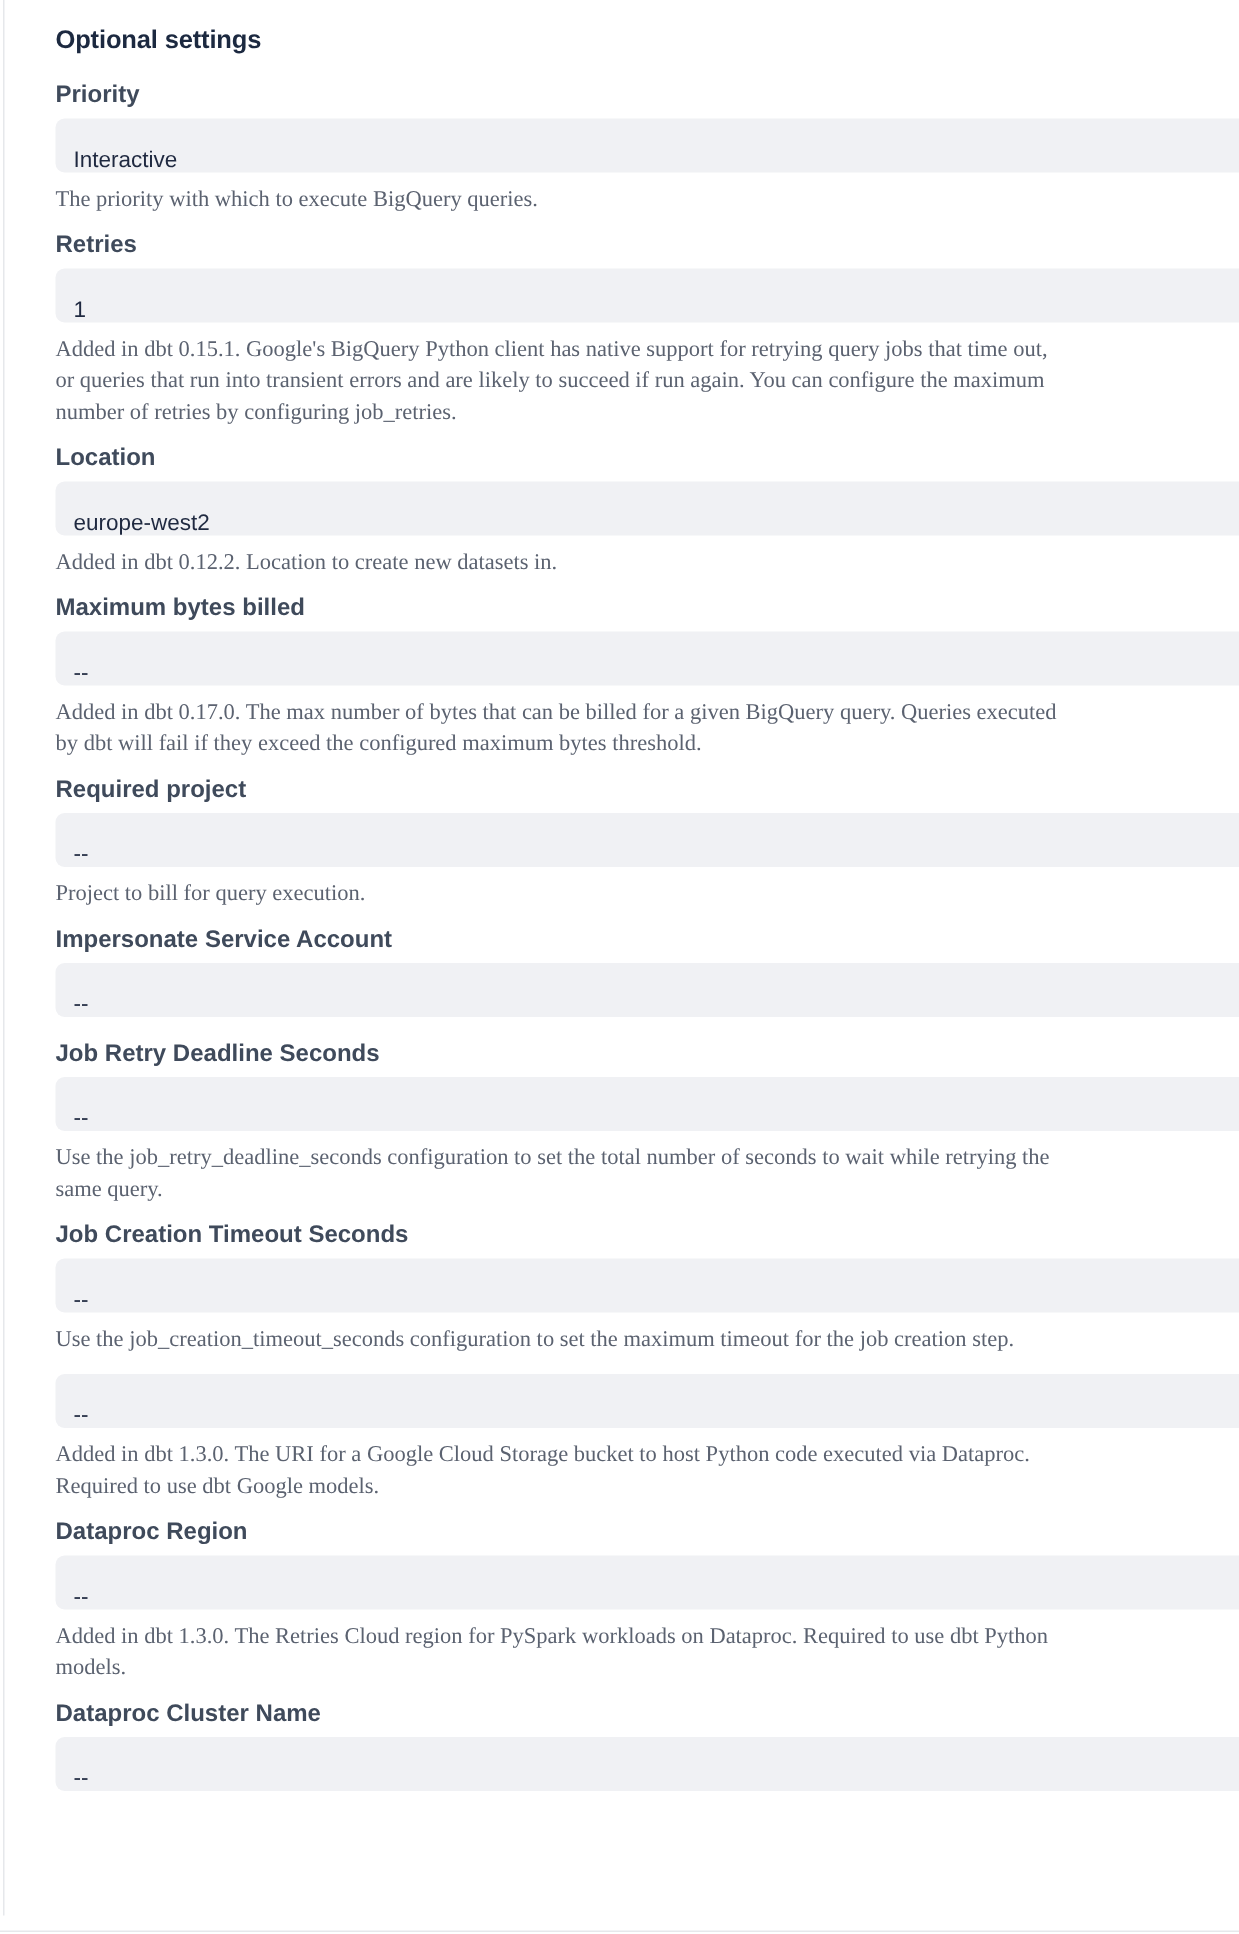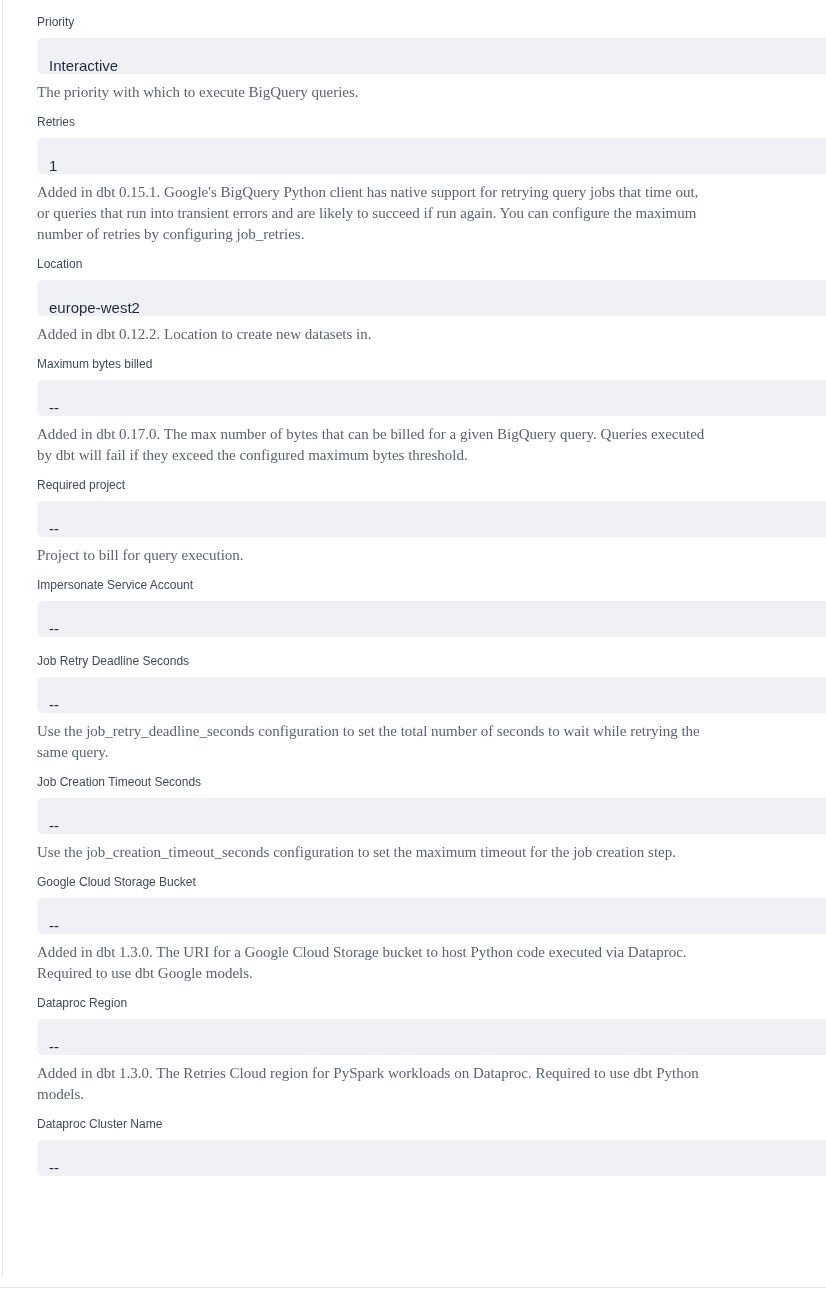--- a/index.html
+++ b/index.html
@@ -43,23 +43,23 @@
     color: #1c2940;
     letter-spacing: -0.1px;
   }
   .group {
     margin-bottom: 12px;
   }
   .group.no-help {
     margin-bottom: 17px;
   }
   .field-label {
-    font-size: 12px;
+    font-size: 16px;
     line-height: 15px;
-    font-weight: 400;
+    font-weight: 700;
     color: #3f4a5b;
     margin-bottom: 8px;
   }
   .field-input {
     box-sizing: border-box;
     height: 36px;
     width: 808px;
     background: #f0f1f4;
     border: none;
     border-radius: 6px;
@@ -78,20 +78,21 @@
     color: #5b6270;
     font-family: Liberation Serif, serif;
   }
 </style>
 </head>
 <body>
 
 <div class="page">
   <div class="left-border"></div>
   <div class="content">
+    <h2 class="page-title">Optional settings</h2>
     <div id="fields">
         <div class="group">
           <div class="field-label">Priority</div>
           <div class="field-input">
             <span class="field-value">Interactive</span>
           </div>
           <div class="field-help">The priority with which to execute BigQuery queries.</div>
         </div>
         <div class="group">
           <div class="field-label">Retries</div>
@@ -135,21 +136,20 @@
           <div class="field-help">Use the job_retry_deadline_seconds configuration to set the total number of seconds to wait while retrying the same query.</div>
         </div>
         <div class="group">
           <div class="field-label">Job Creation Timeout Seconds</div>
           <div class="field-input">
             <span class="field-value">--</span>
           </div>
           <div class="field-help">Use the job_creation_timeout_seconds configuration to set the maximum timeout for the job creation step.</div>
         </div>
         <div class="group">
-          <div class="field-label">Google Cloud Storage Bucket</div>
           <div class="field-input">
             <span class="field-value">--</span>
           </div>
           <div class="field-help">Added in dbt 1.3.0. The URI for a Google Cloud Storage bucket to host Python code executed via Dataproc. Required to use dbt Google models.</div>
         </div>
         <div class="group">
           <div class="field-label">Dataproc Region</div>
           <div class="field-input">
             <span class="field-value">--</span>
           </div>

